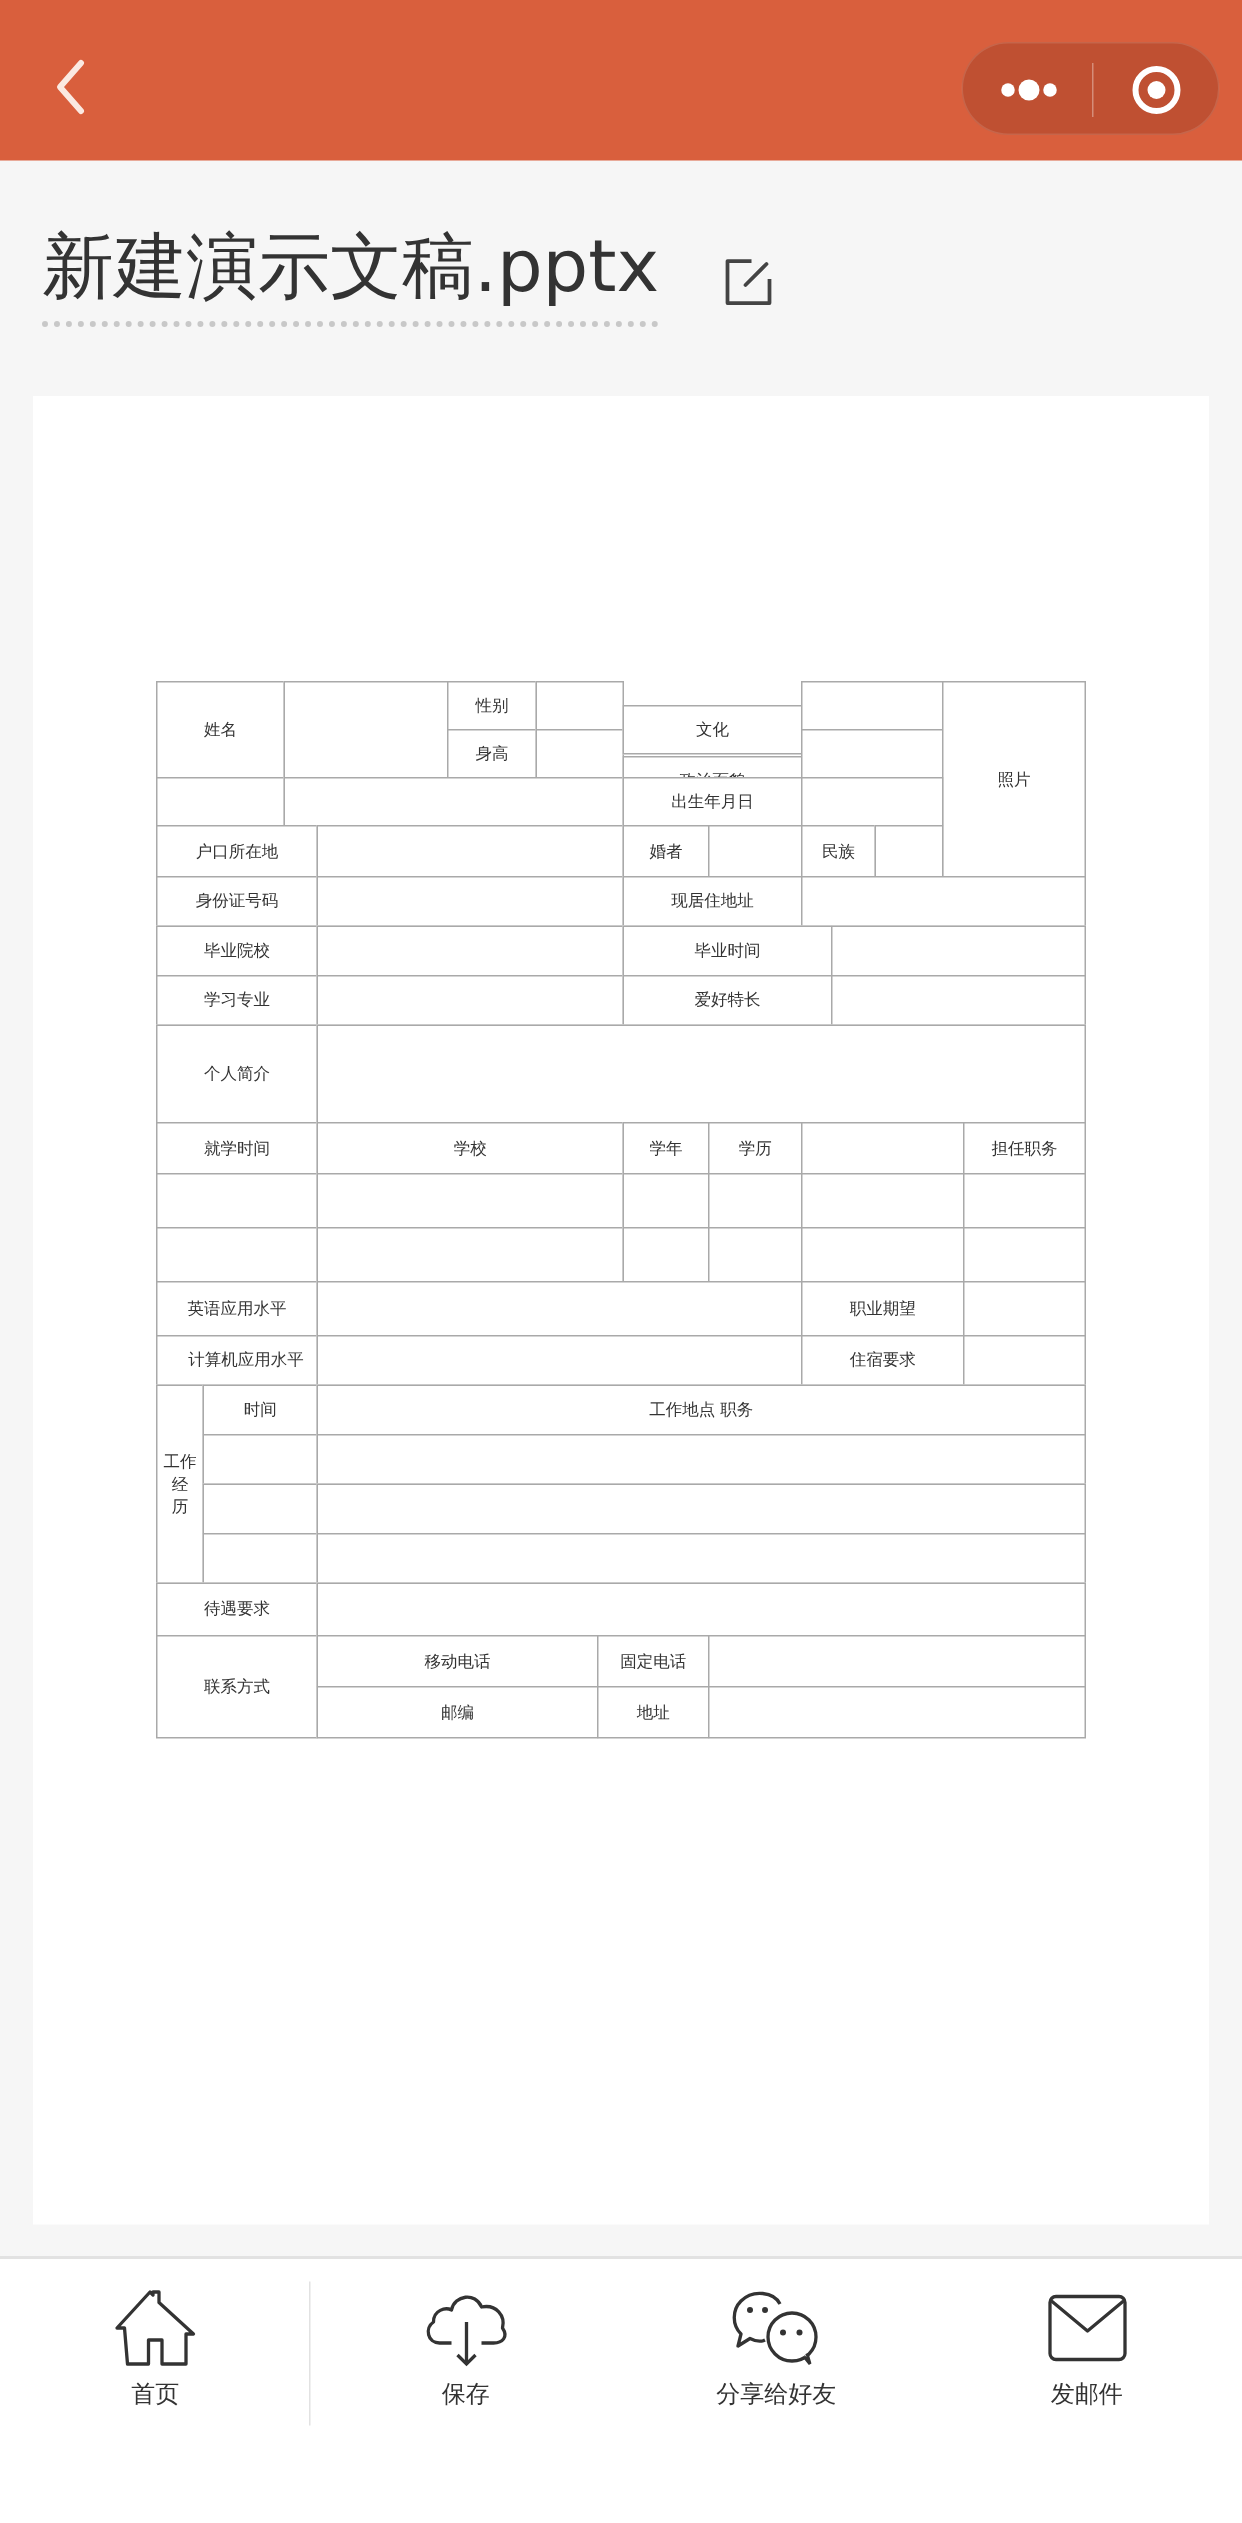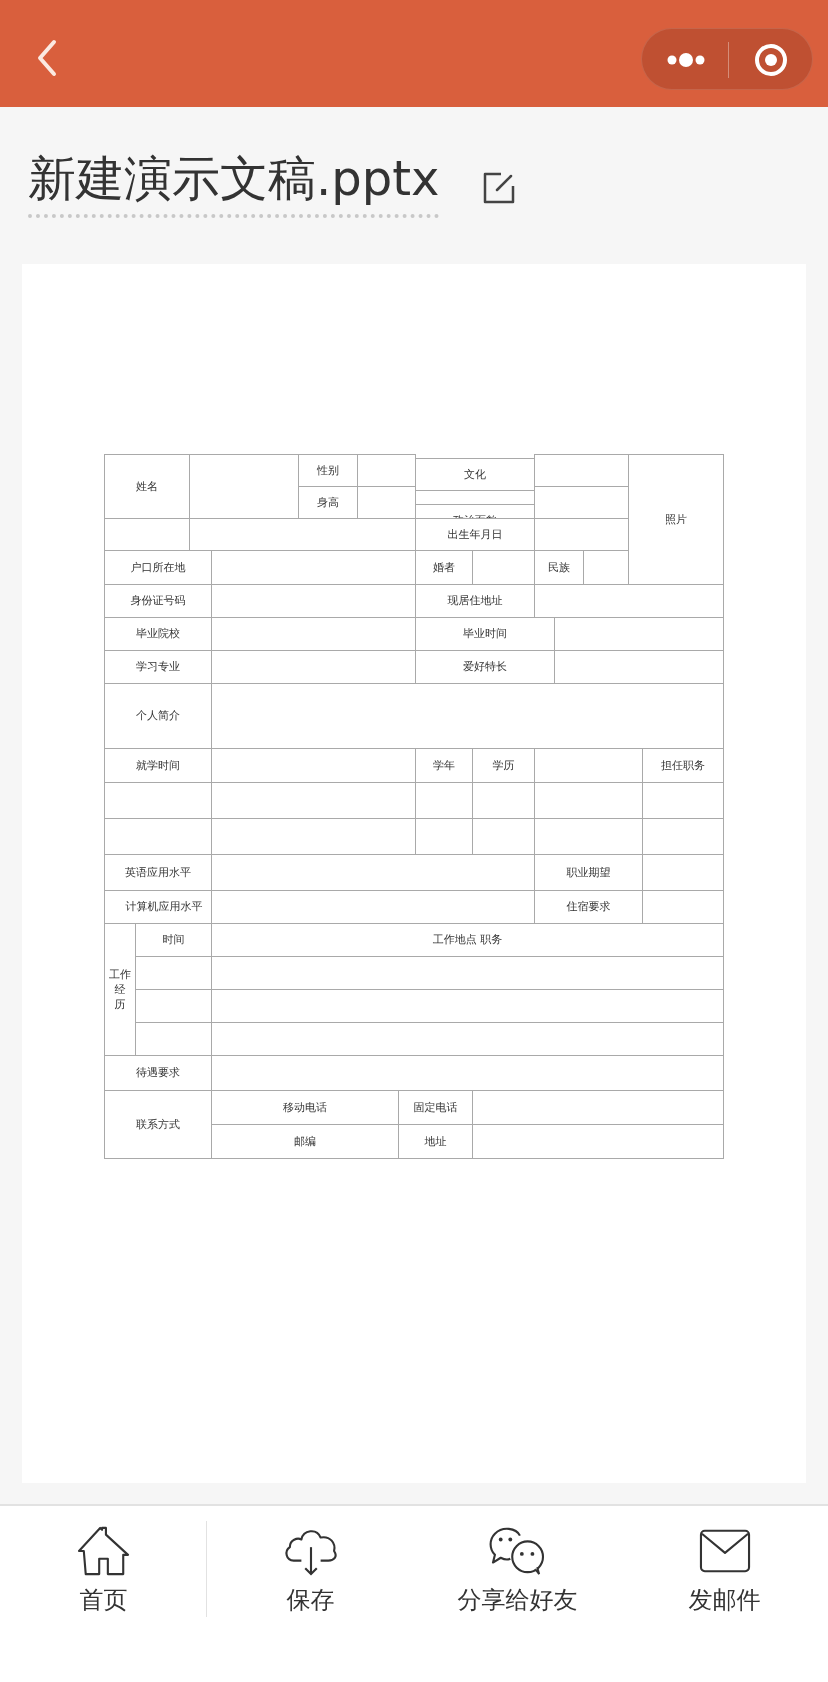--- a/index.html
+++ b/index.html
@@ -58,21 +58,21 @@
 
   .bottom-bar {
     position: absolute; left: 0; top: 1504px; width: 828px; height: 178px;
     background: #ffffff; border-top: 2px solid #e2e2e2;
   }
   .tab {
     position: absolute; top: 0; width: 207px; height: 110px;
     display: flex; flex-direction: column; align-items: center;
   }
   .tab svg { margin-top: 20px; }
-  .tab .tab-label { margin-top: 8px; font-size: 24px; color: #333; }
+  .tab .tab-label { margin-top: 8px; font-size: 16px; color: #333; }
   .tab-divider {
     position: absolute; left: 206px; top: 15px; width: 1px; height: 96px; background: #e2e2e2;
   }
 </style>
 </head>
 <body>
 
 <div class="header">
   <div class="back-btn">
     <svg width="40" height="44" viewBox="0 0 40 44">
@@ -109,21 +109,21 @@
 
 <div class="doc-card">
   <div class="form-table">
 
     <div class="cell" style="left:0;top:0;width:86px;height:65px;">姓名</div>
     <div class="cell" style="left:85px;top:0;width:110px;height:65px;"></div>
     <div class="cell" style="left:194px;top:0;width:60px;height:33px;">性别</div>
     <div class="cell" style="left:253px;top:0;width:59px;height:33px;"></div>
     <div class="cell" style="left:194px;top:32px;width:60px;height:33px;">身高</div>
     <div class="cell" style="left:253px;top:32px;width:59px;height:33px;"></div>
-    <div class="cell" style="left:311px;top:4px;width:120px;height:33px;">文化</div>
+    <div class="cell" style="left:311px;top:16px;width:120px;height:33px;">文化</div>
     <div class="cell" style="left:430px;top:0;width:95px;height:33px;"></div>
     <div class="cell" style="left:311px;top:32px;width:120px;height:33px;margin-top:18px;">政治面貌</div>
     <div class="cell" style="left:430px;top:32px;width:95px;height:33px;"></div>
     <div class="cell" style="left:524px;top:0;width:96px;height:131px;">照片</div>
 
     <div class="cell" style="left:0;top:64px;width:86px;height:33px;"></div>
     <div class="cell" style="left:85px;top:64px;width:227px;height:33px;"></div>
     <div class="cell" style="left:311px;top:64px;width:120px;height:33px;">出生年月日</div>
     <div class="cell" style="left:430px;top:64px;width:95px;height:33px;"></div>
 
@@ -146,20 +146,21 @@
 
     <div class="cell" style="left:0;top:196px;width:108px;height:34px;text-align:right;">学习专业</div>
     <div class="cell" style="left:107px;top:196px;width:205px;height:34px;"></div>
     <div class="cell" style="left:311px;top:196px;width:140px;height:34px;">爱好特长</div>
     <div class="cell" style="left:450px;top:196px;width:170px;height:34px;"></div>
 
     <div class="cell" style="left:0;top:229px;width:108px;height:66px;">个人简介</div>
     <div class="cell" style="left:107px;top:229px;width:513px;height:66px;"></div>
 
     <div class="cell" style="left:0;top:294px;width:108px;height:35px;">就学时间</div>
+    <div class="cell" style="left:107px;top:294px;width:205px;height:35px;">学校</div>
     <div class="cell" style="left:311px;top:294px;width:58px;height:35px;">学年</div>
     <div class="cell" style="left:368px;top:294px;width:63px;height:35px;">学历</div>
     <div class="cell" style="left:430px;top:294px;width:109px;height:35px;"></div>
     <div class="cell" style="left:538px;top:294px;width:82px;height:35px;">担任职务</div>
 
     <div class="cell" style="left:0;top:328px;width:108px;height:37px;"></div>
     <div class="cell" style="left:107px;top:328px;width:205px;height:37px;"></div>
     <div class="cell" style="left:311px;top:328px;width:58px;height:37px;"></div>
     <div class="cell" style="left:368px;top:328px;width:63px;height:37px;"></div>
     <div class="cell" style="left:430px;top:328px;width:109px;height:37px;"></div>

